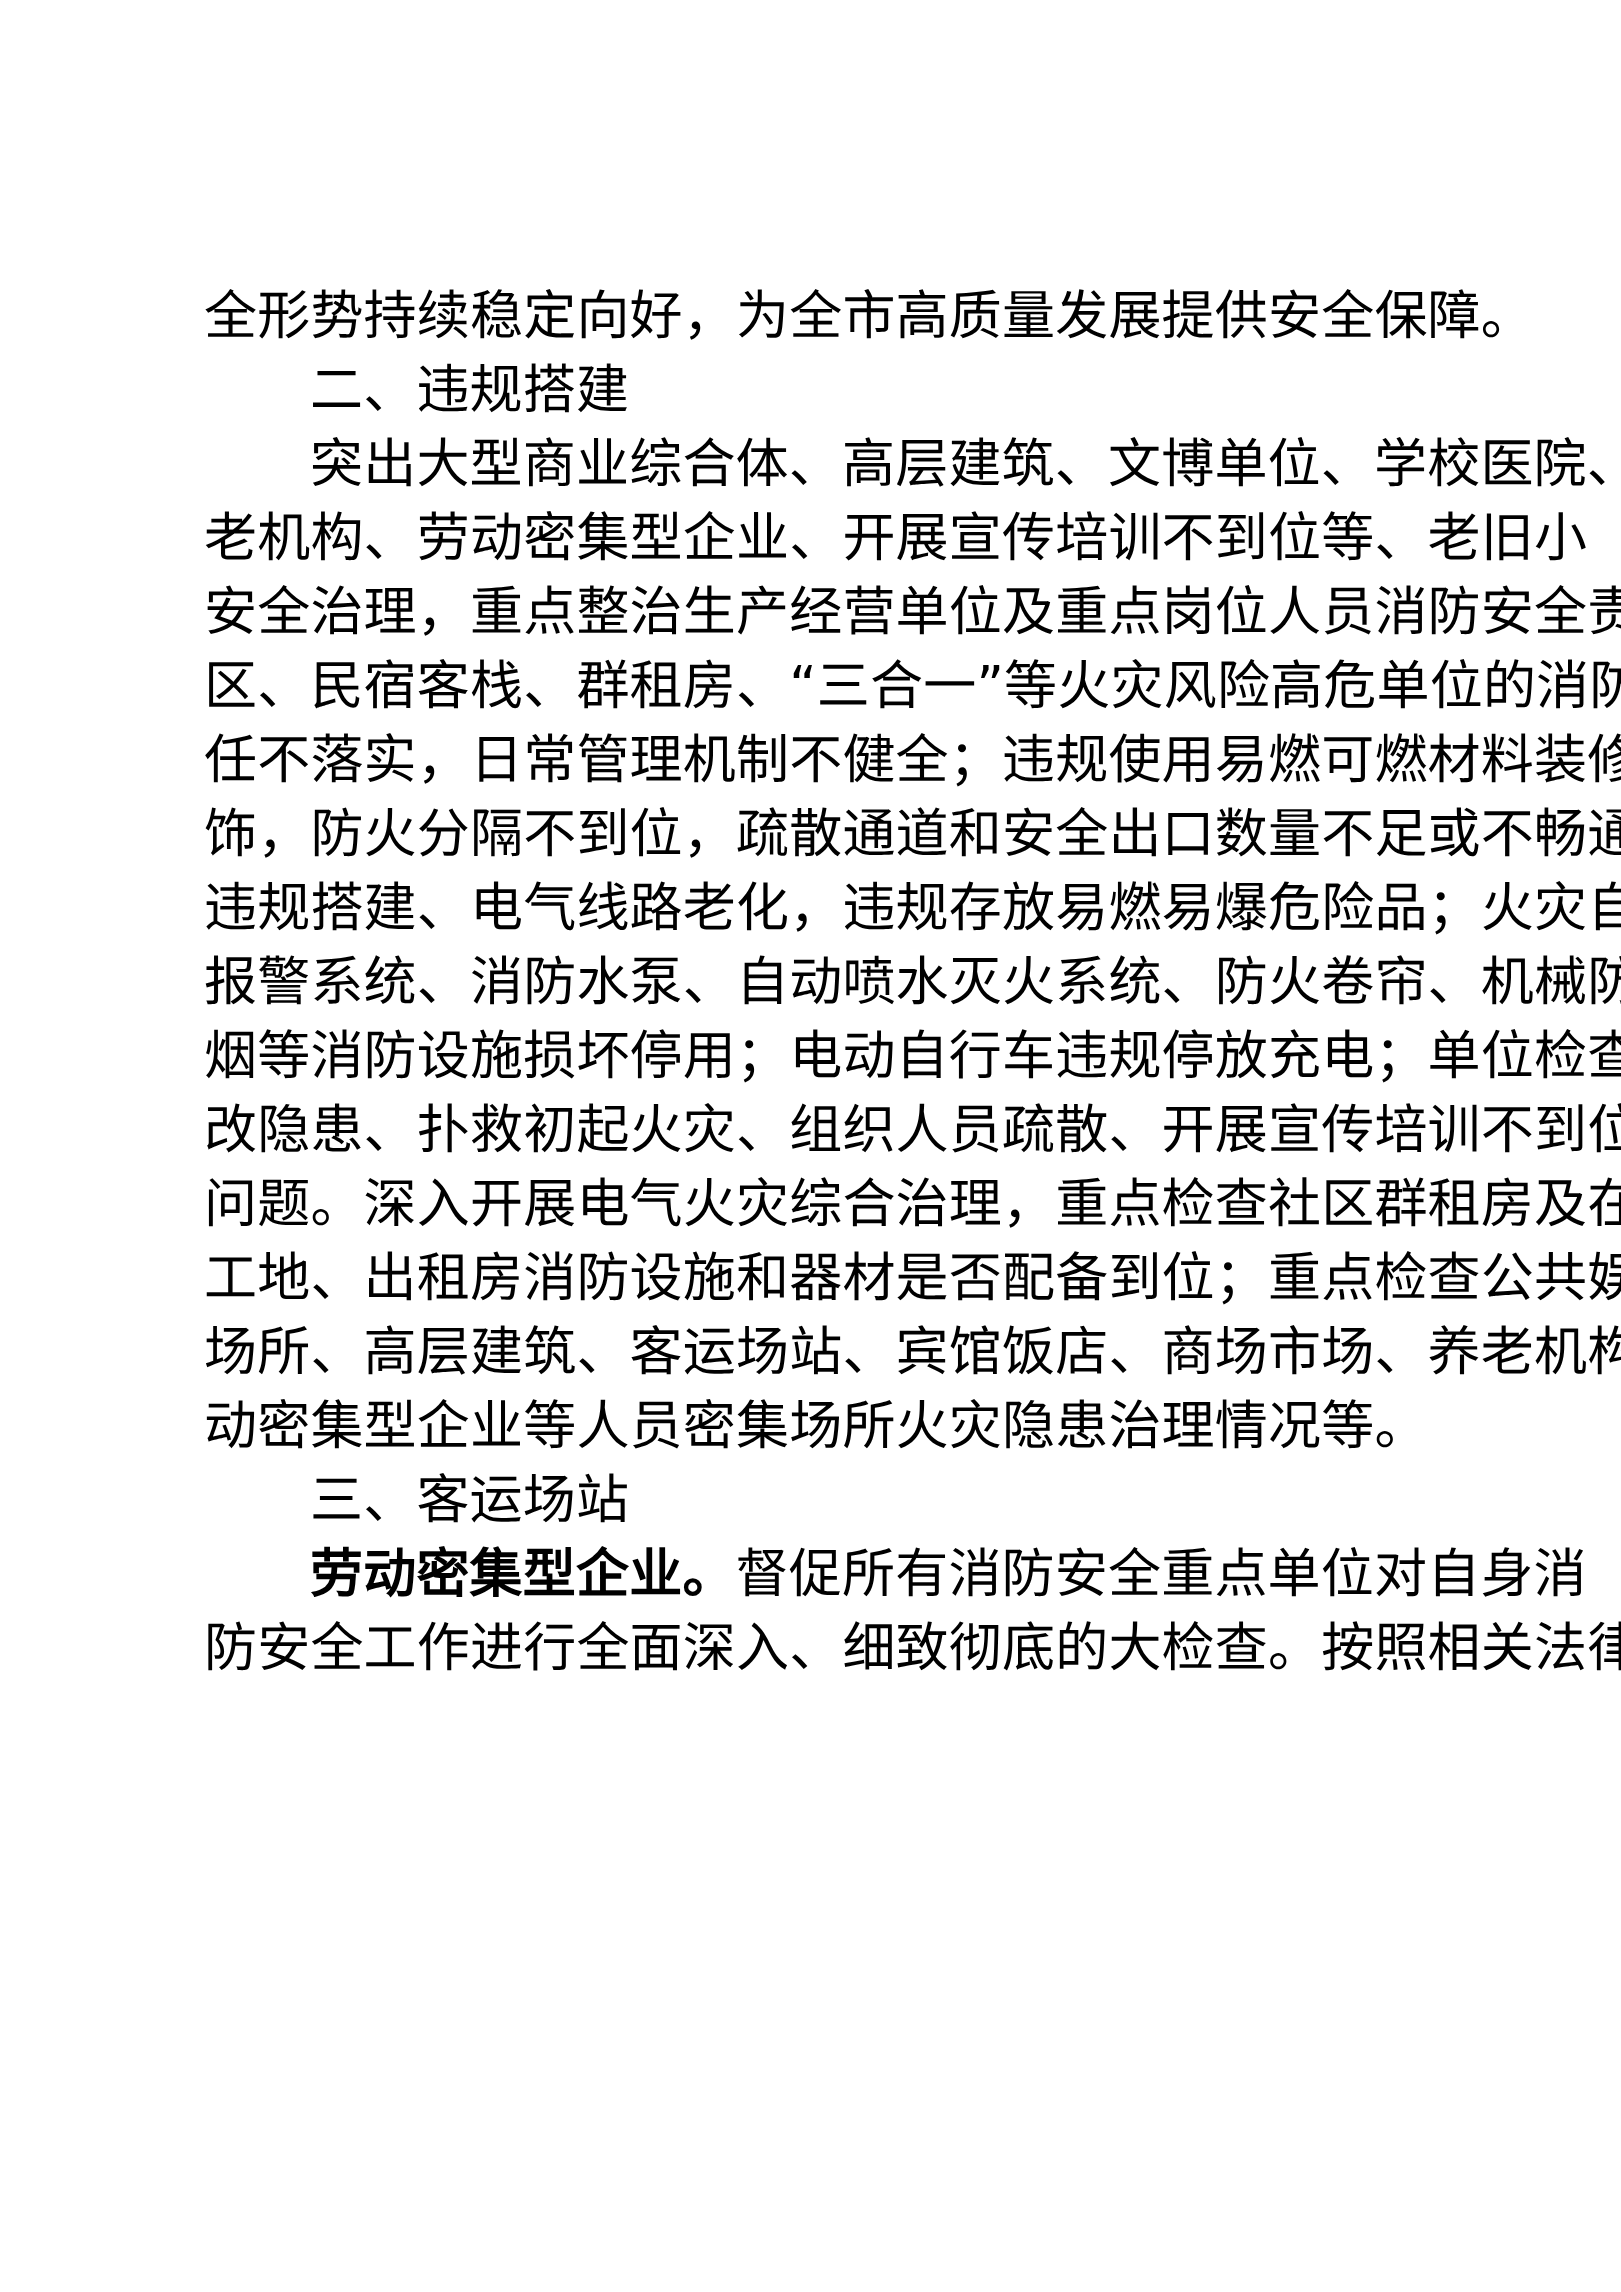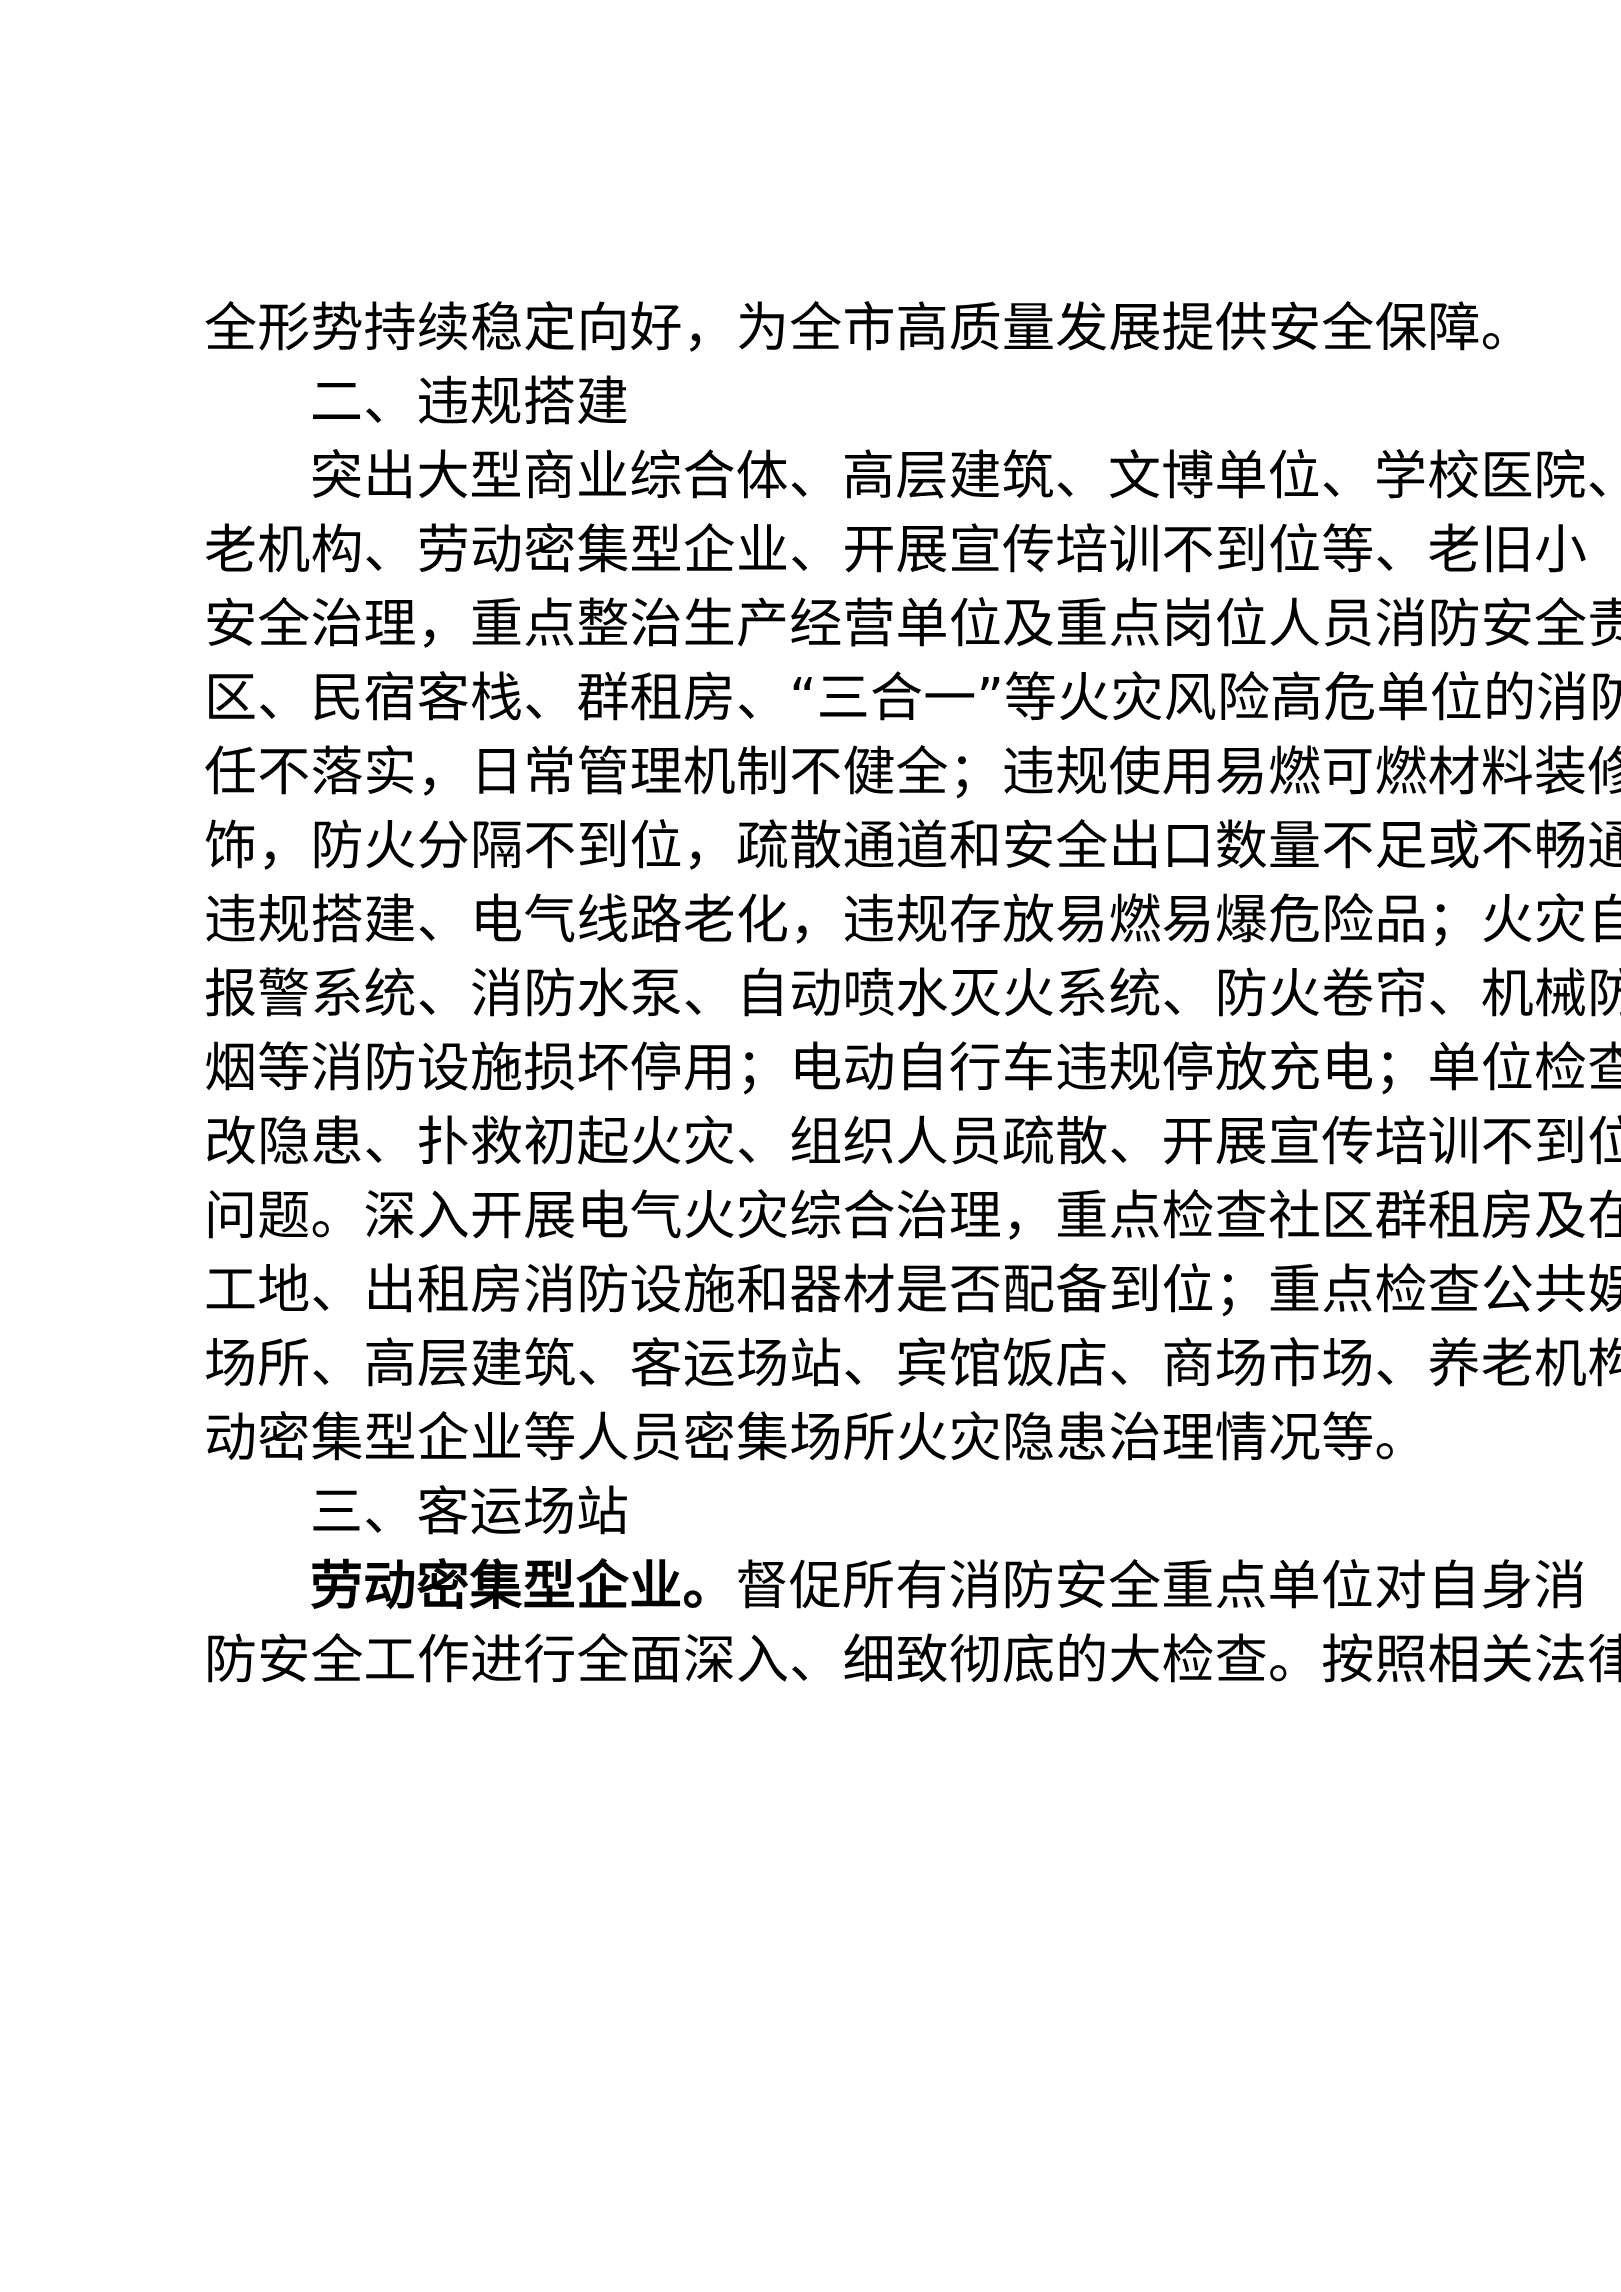--- a/index.html
+++ b/index.html
@@ -9,21 +9,21 @@
     background: #ffffff;
   }
   body {
     font-family: "DejaVu Sans", "Liberation Sans", sans-serif;
   }
   .page {
     position: relative;
     width: 1621px;
     height: 1681px;
     background: #ffffff;
-    margin: 12px auto;
+    margin: 0 auto;
     overflow: hidden;
     box-sizing: border-box;
   }
   .text-column {
     position: absolute;
     left: 204px;
     top: 279px;
     width: 1225px;
   }
   .doc-line {

